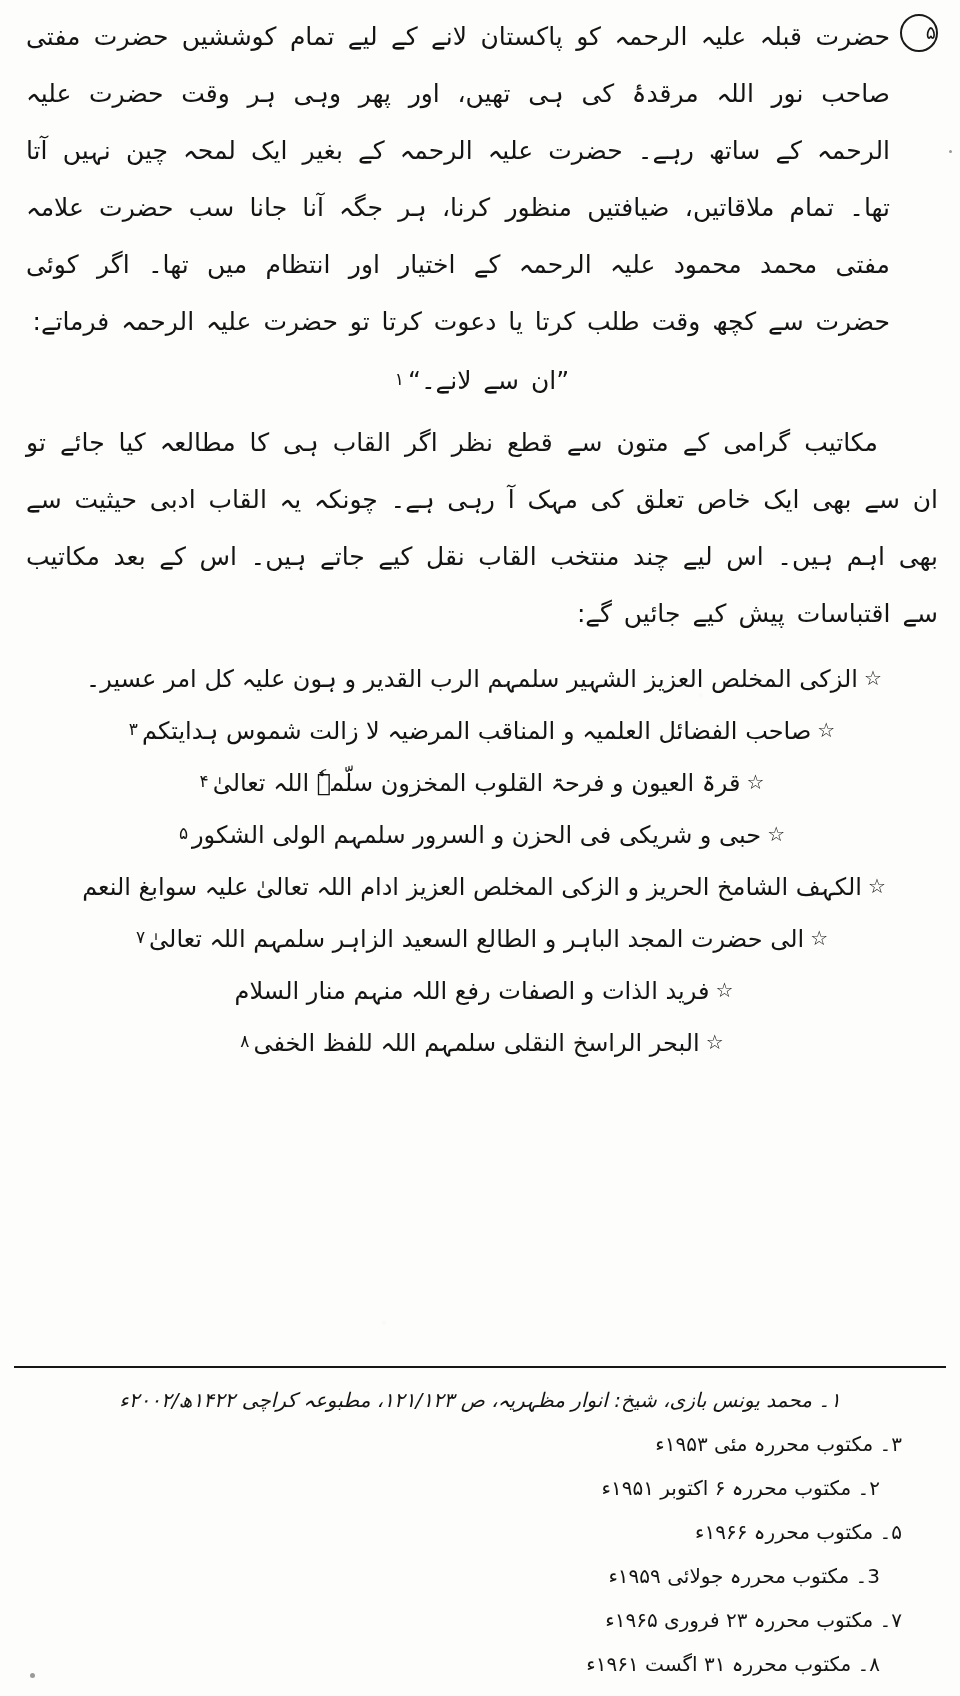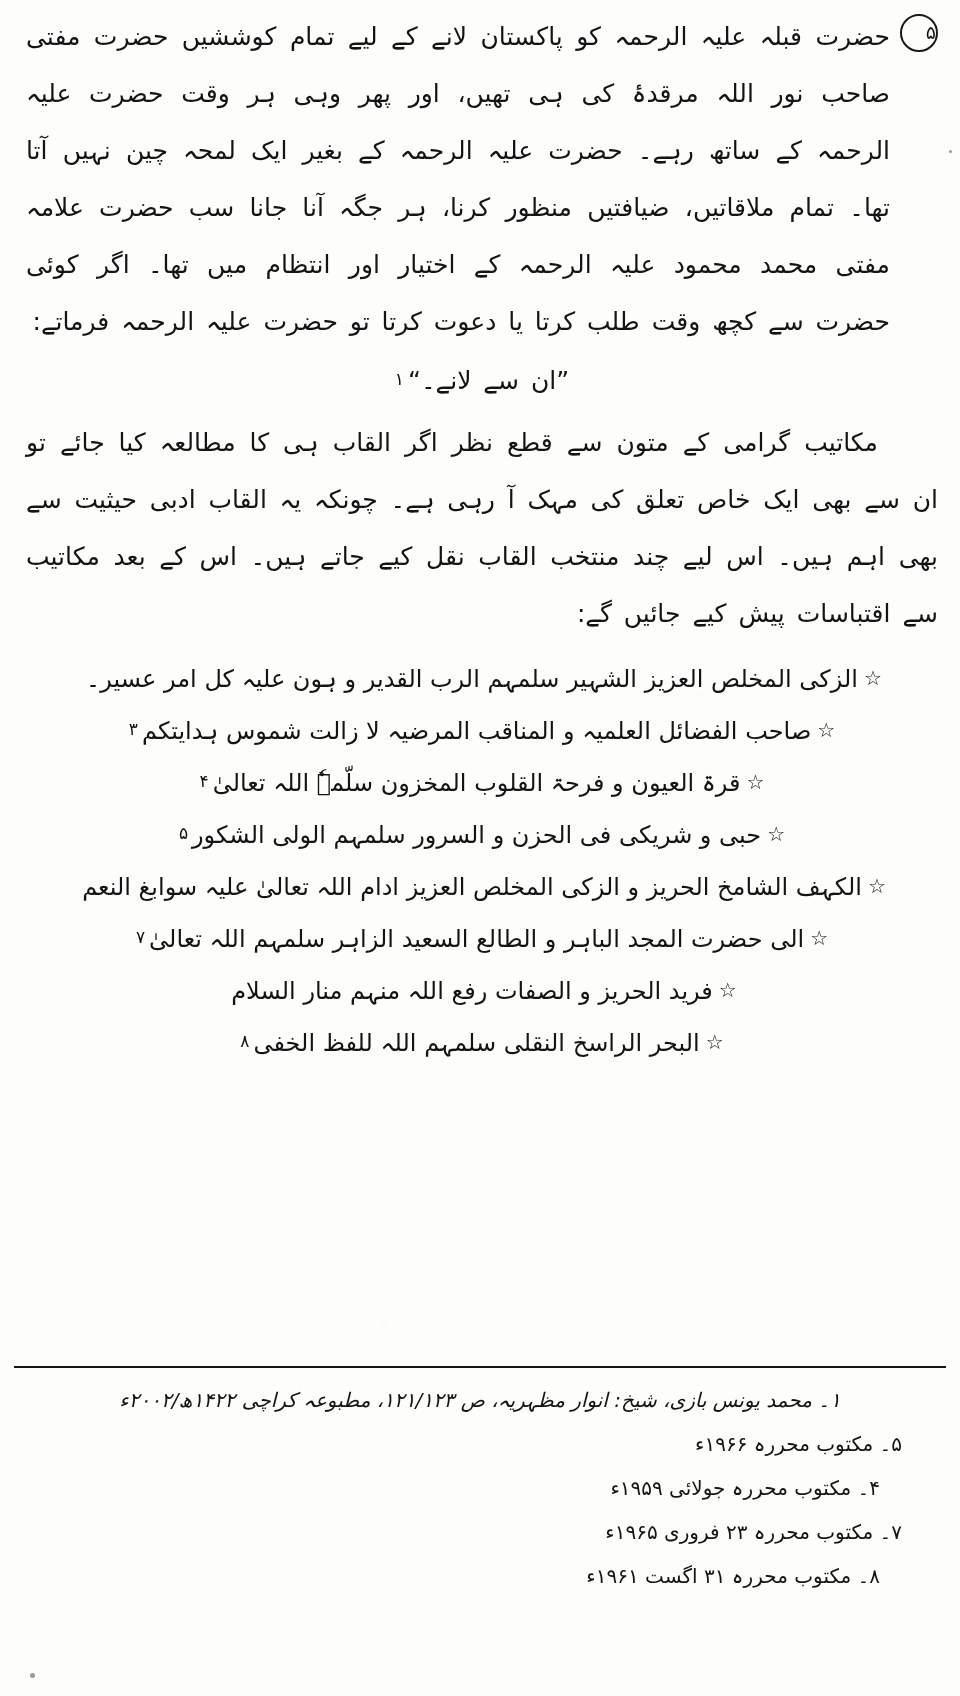--- a/index.html
+++ b/index.html
@@ -195,36 +195,40 @@
       <div class="sal-line">
         <span class="star">☆</span><span>حبی و شریکی فی الحزن و السرور سلمہم الولی الشکور</span><span class="supnum">۵</span>
       </div>
       <div class="sal-line">
         <span class="star">☆</span><span>الکہف الشامخ الحریز و الزکی المخلص العزیز ادام اللہ تعالیٰ علیہ سوابغ النعم</span><span class="supnum"></span>
       </div>
       <div class="sal-line">
         <span class="star">☆</span><span>الی حضرت المجد الباہر و الطالع السعید الزاہر سلمہم اللہ تعالیٰ</span><span class="supnum">۷</span>
       </div>
       <div class="sal-line">
-        <span class="star">☆</span><span>فرید الحریز و الصفات رفع اللہ منہم منار السلام</span><span class="supnum"></span>
+        <span class="star">☆</span><span>فرید الذات و الصفات رفع اللہ منہم منار السلام</span><span class="supnum"></span>
       </div>
       <div class="sal-line">
         <span class="star">☆</span><span>البحر الراسخ النقلی سلمہم اللہ للفظ الخفی</span><span class="supnum">۸</span>
       </div>
     </div>
 
   </div>
 
   <div class="footnote-rule"></div>
 
   <div class="footnotes">
     <div class="fn-full">۱۔ محمد یونس بازی، شیخ: انوار مظہریہ، ص ۱۲۱/۱۲۳، مطبوعہ کراچی ۱۴۲۲ھ/۲۰۰۲ء</div>
     <div class="fn-grid">
+      <div class="fn-cell fn-left">۳۔ مکتوب محررہ مئی ۱۹۵۳ء</div>
+      <div class="fn-cell fn-right">۲۔ مکتوب محررہ ۶ اکتوبر ۱۹۵۱ء</div>
+    </div>
+    <div class="fn-grid">
       <div class="fn-cell fn-left">۵۔ مکتوب محررہ ۱۹۶۶ء</div>
-      <div class="fn-cell fn-right">۴۔ مکتوب محررہ جولائی ۱۹۵۹ء</div>
+      <div class="fn-cell fn-right">3۔ مکتوب محررہ جولائی ۱۹۵۹ء</div>
     </div>
     <div class="fn-grid">
       <div class="fn-cell fn-left">۷۔ مکتوب محررہ ۲۳ فروری ۱۹۶۵ء</div>
     </div>
     <div class="fn-grid">
       <div class="fn-cell fn-left"></div>
       <div class="fn-cell fn-right">۸۔ مکتوب محررہ ۳۱ اگست ۱۹۶۱ء</div>
     </div>
   </div>
 

